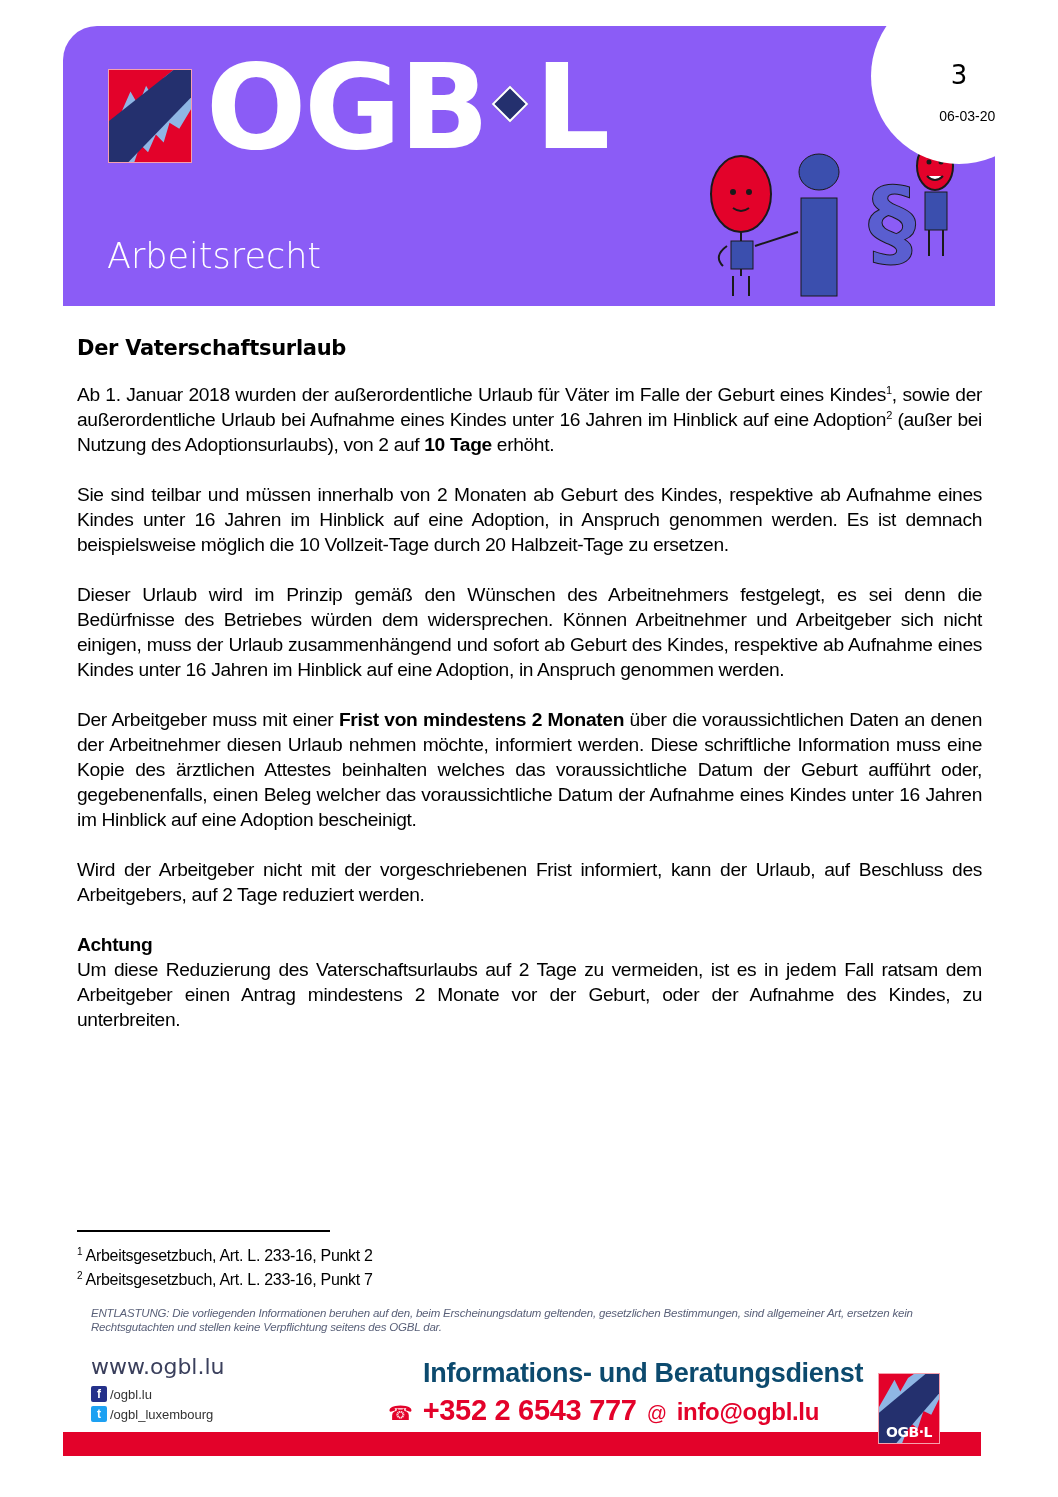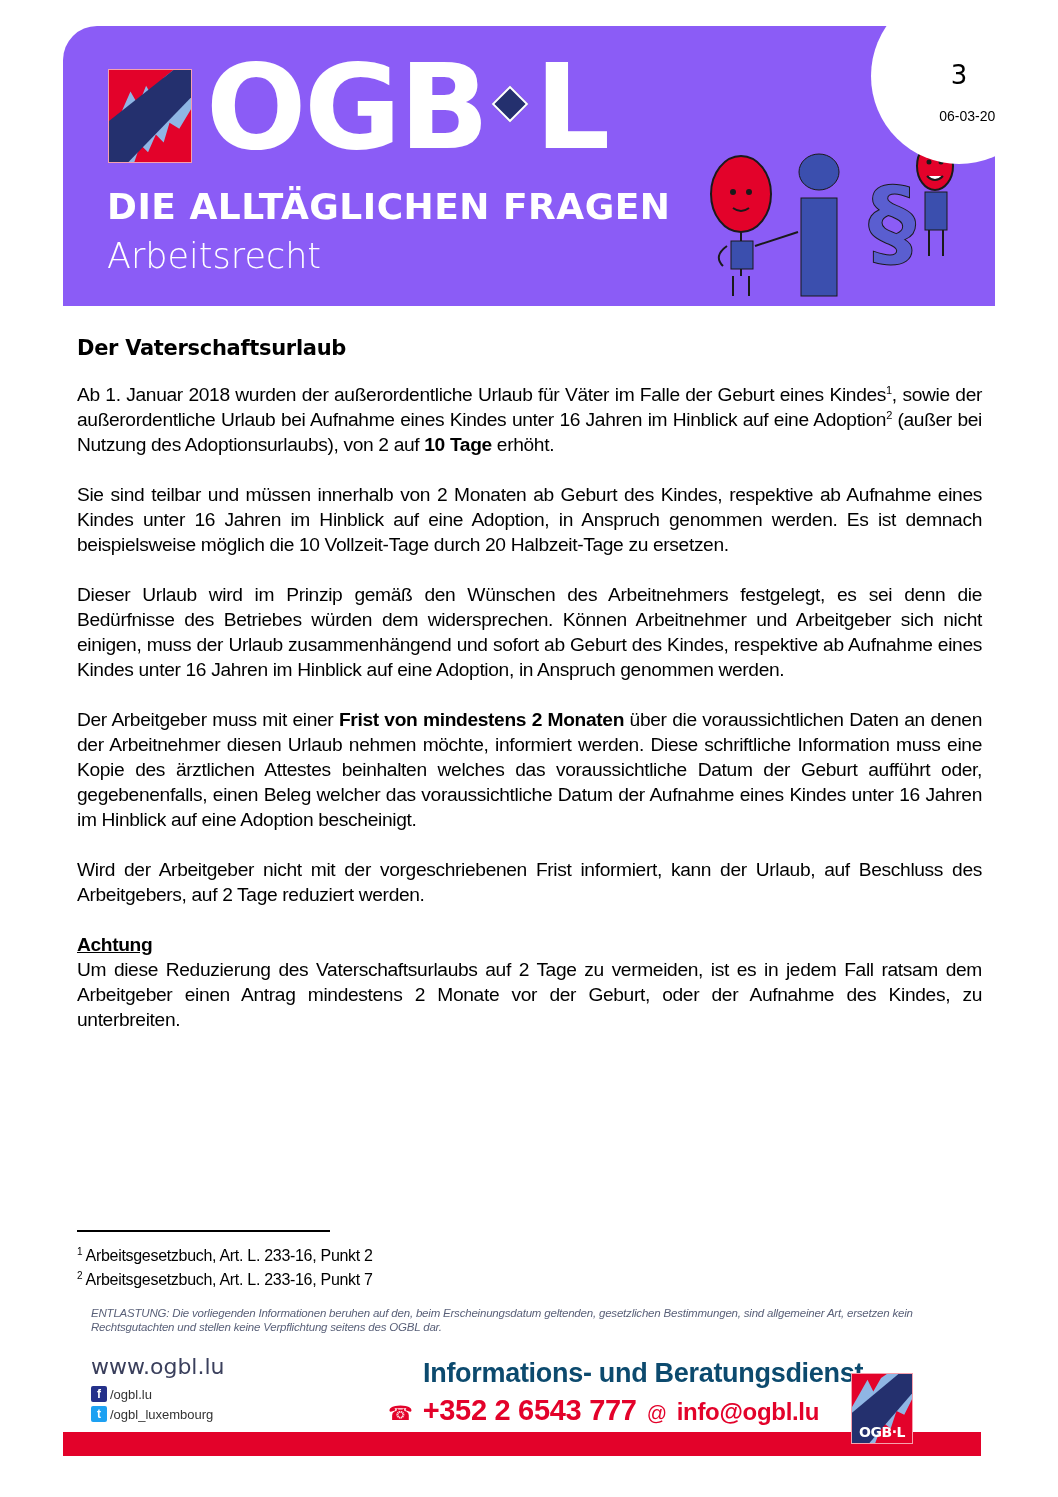--- a/index.html
+++ b/index.html
@@ -21,53 +21,52 @@
     .badge { position: absolute; left: 808px; top: -38px; width: 176px; height: 176px; border-radius: 50%; background: #fff; }
     .badge-number { position: absolute; left: 0; width: 176px; top: 72px; text-align: center; font-size: 26px; font-family: "DejaVu Sans", sans-serif; }
     .badge-date { position: absolute; left: 16px; width: 176px; top: 120px; text-align: center; font-size: 14px; font-family: "Liberation Sans Narrow", "Liberation Sans", sans-serif; }
     .mascot { position: absolute; left: 640px; top: 110px; width: 260px; height: 170px; }
 
     .content { position: absolute; left: 77px; top: 336px; width: 905px; }
     .doc-title { font-family: "DejaVu Sans", sans-serif; font-size: 21px; font-weight: bold; margin: 0 0 22px 0; letter-spacing: -0.3px; }
     .para { font-size: 19.2px; line-height: 25px; text-align: justify; margin: 0 0 25px 0; letter-spacing: -0.35px; }
     .para b { font-weight: bold; }
     .para sup { font-size: 11px; line-height: 0; }
-    .note-head { font-size: 19.2px; font-weight: bold; line-height: 25px; margin: 0; letter-spacing: -0.35px; text-decoration: underline; }
+    .note-head { font-size: 19.2px; font-weight: bold; line-height: 25px; margin: 0; letter-spacing: -0.35px; }
 
     .fn-rule { position: absolute; left: 77px; top: 1230px; width: 253px; border-top: 2px solid #000; }
     .footnotes { position: absolute; left: 77px; top: 1242px; font-size: 16px; line-height: 20px; letter-spacing: -0.3px; }
     .footnotes sup { font-size: 10px; }
     .disclaimer { position: absolute; left: 91px; top: 1306px; width: 880px; font-size: 11.5px; line-height: 14px; font-style: italic; color: #5a6179; letter-spacing: -0.2px; }
 
     .web { position: absolute; left: 91px; top: 1354px; font-family: "DejaVu Sans", sans-serif; font-size: 22px; color: #3a3f5c; }
     .social { position: absolute; left: 91px; font-size: 13px; color: #333; display: flex; align-items: center; gap: 3px; }
     .social .ico { width: 16px; height: 16px; border-radius: 2px; background: #25318a; color: #fff; font-size: 12px; font-weight: bold; line-height: 16px; text-align: center; }
     .social .ico.tw { background: #1da1f2; }
     .service-title { position: absolute; left: 423px; top: 1358px; font-size: 27px; font-weight: bold; color: #0c4a6e; letter-spacing: -0.3px; }
     .contact { position: absolute; left: 388px; top: 1394px; font-size: 29px; font-weight: bold; color: #e3022a; display: flex; align-items: baseline; gap: 10px; letter-spacing: -0.3px; }
     .contact .small { font-size: 20px; font-weight: normal; }
     .contact .email { font-size: 24px; }
     .red-bar { position: absolute; left: 63px; top: 1432px; width: 918px; height: 24px; background: #e3022a; }
-    .footer-logo { position: absolute; left: 851px; top: 1373px; width: 62px; height: 71px; border: 1px solid #f6a1ad; overflow: hidden; background: #e3022a; box-sizing: border-box; }
+    .footer-logo { position: absolute; left: 878px; top: 1373px; width: 62px; height: 71px; border: 1px solid #f6a1ad; overflow: hidden; background: #e3022a; box-sizing: border-box; }
     .footer-logo svg { width: 100%; height: 100%; display: block; }
     .footer-logo-text { position: absolute; left: 0; bottom: 3px; width: 100%; text-align: center; color: #fff; font-family: "DejaVu Sans", sans-serif; font-weight: bold; font-size: 14px; letter-spacing: -0.5px; }
   </style>
 </head>
 <body>
 
 <div class="header">
   <div class="logo-square">
     <svg viewBox="0 0 84 94" preserveAspectRatio="none">
       <rect width="84" height="94" fill="#e3022a"></rect>
       <polygon points="14,40 22,22 30,36 38,16 46,30 56,8 66,0 84,0 84,40 72,60 62,54 56,74 48,66 40,84 32,76 26,94 0,94 0,62 8,56" fill="#8fb6e4"></polygon>
       <polygon points="0,52 66,0 84,0 84,28 20,94 0,94" fill="#24306e"></polygon>
     </svg>
   </div>
   <div class="brand"><span>OGB</span><span class="dot"></span><span>L</span></div>
-  <div class="subtitle">DIE ALLTÄGLICHEN FRAGEN</div>
   <div class="category">Arbeitsrecht</div>
 
   <svg class="mascot" viewBox="0 0 260 170">
     <g fill="none" stroke="#1a1a1a" stroke-width="2">
       <ellipse cx="38" cy="58" rx="30" ry="38" fill="#e3022a"></ellipse>
       <line x1="38" y1="96" x2="38" y2="140"></line>
       <line x1="30" y1="140" x2="30" y2="160"></line>
         <line x1="46" y1="140" x2="46" y2="160"></line>
       <line x1="52" y1="110" x2="95" y2="96"></line>
       <path d="M24 110 q-14 10 -4 20"></path>

